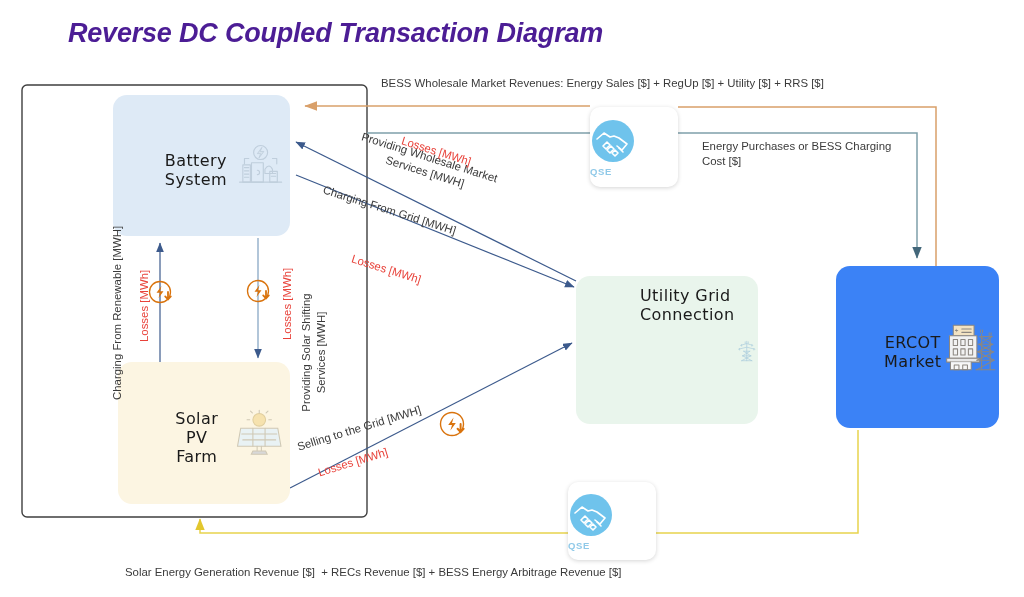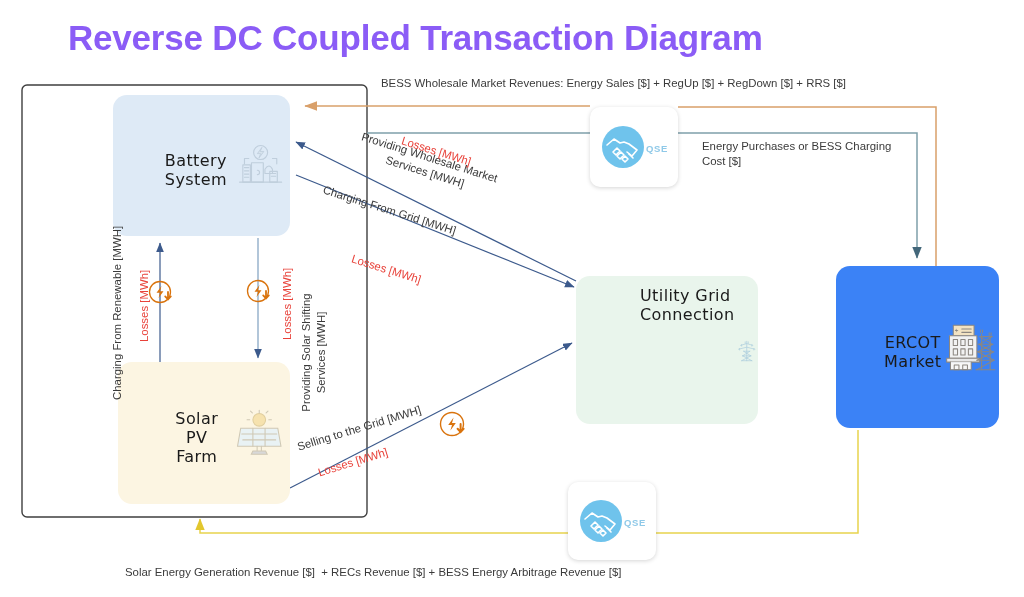--- a/index.html
+++ b/index.html
@@ -3,36 +3,36 @@
 <meta charset="utf-8">
 <style>
   html,body{margin:0;padding:0;background:#ffffff;}
   body{width:1024px;height:597px;position:relative;overflow:hidden;
        font-family:"Liberation Sans", sans-serif;color:#333;}
 
   #canvas{position:absolute;inset:0;width:1024px;height:597px;}
 
   svg.layer{position:absolute;left:0;top:0;width:1024px;height:597px;overflow:visible;pointer-events:none;}
 
-  .title{position:absolute;left:68px;top:18px;font-size:35px;font-weight:bold;
-         color:#8b5cf6;letter-spacing:-0.2px;white-space:nowrap;}
+  .title{position:absolute;left:68px;top:18px;font-size:27px;font-weight:bold;
+         color:#4c1d95;letter-spacing:-0.2px;white-space:nowrap;font-style:italic;}
 
   .node{position:absolute;border-radius:14px;box-sizing:border-box;
         display:flex;flex-direction:row;align-items:center;padding-left:48px;}
   .node .nlabel{font-family:"DejaVu Sans", sans-serif;font-size:16px;color:#1a1a1a;
         text-align:center;line-height:1.18;margin-top:11px;letter-spacing:0.4px;}
 
   #battery{left:113px;top:95px;width:177px;height:141px;background:#DEEAF6;}
   #solar{left:118px;top:362px;width:172px;height:142px;background:#FCF5E2;}
   #utility{left:576px;top:276px;width:182px;height:148px;background:#E9F5EC;}
   #ercot{left:836px;top:266px;width:163px;height:162px;background:#3b82f6;}
 
   .qse{position:absolute;background:#ffffff;border-radius:10px;
-       box-shadow:0 1px 4px rgba(0,0,0,.17);display:flex;flex-direction:row;
-       align-items:center;justify-content:center;}
+       box-shadow:0 1px 4px rgba(0,0,0,.17);display:flex;flex-direction:column;
+       align-items:flex-start;justify-content:center;}
   #qse-top{left:590px;top:107px;width:88px;height:80px;}
   #qse-bottom{left:568px;top:482px;width:88px;height:78px;}
   .qse .qlabel{font-size:9.5px;font-weight:bold;color:#8FC9E8;margin-top:2px;letter-spacing:.6px;}
 
   .txt{position:absolute;font-size:11.4px;color:#3a3a3a;line-height:1.35;white-space:pre;}
   .red{color:#E8423A;}
   .vert{transform-origin:0 0;}
 
   #t-top{left:381px;top:76px;}
   #t-bottom{left:125px;top:565px;text-align:right;}
@@ -206,21 +206,21 @@
         <path d="M7,21 l7,-6 l6,4 l4,-1 l5,2 l8,6 l-5,6 l-5,-4"></path>
         <path d="M17,24 l-4,4 l3,3 l4,-4 z"></path>
         <path d="M21,28 l-4,4 l3,3 l4,-4 z"></path>
         <path d="M25,32 l-3,3 l3,3 l3,-3 z"></path>
         <path d="M29,30 l4,4"></path>
       </g>
     </svg>
     <div class="qlabel">QSE</div>
   </div>
 
-  <div class="txt" id="t-top">BESS Wholesale Market Revenues: Energy Sales [$] + RegUp [$] + RegDown [$] + RRS [$]</div>
+  <div class="txt" id="t-top">BESS Wholesale Market Revenues: Energy Sales [$] + RegUp [$] + Utility [$] + RRS [$]</div>
   <div class="txt" id="t-bottom">Solar Energy Generation Revenue [$]  + RECs Revenue [$] + BESS Energy Arbitrage Revenue [$]</div>
   <div class="txt" id="t-purchase">Energy Purchases or BESS Charging Cost [$]</div>
 
   <div class="txt" id="t-wholesale" style="white-space:normal;width:170px;">Providing Wholesale Market Services [MWH]</div>
   <div class="txt red" id="t-loss1">Losses [MWh]</div>
   <div class="txt" id="t-chargegrid">Charging From Grid [MWH]</div>
   <div class="txt red" id="t-loss2">Losses [MWh]</div>
 
   <div class="txt" id="t-selling">Selling to the Grid [MWH]</div>
   <div class="txt red" id="t-loss4">Losses [MWh]</div>

